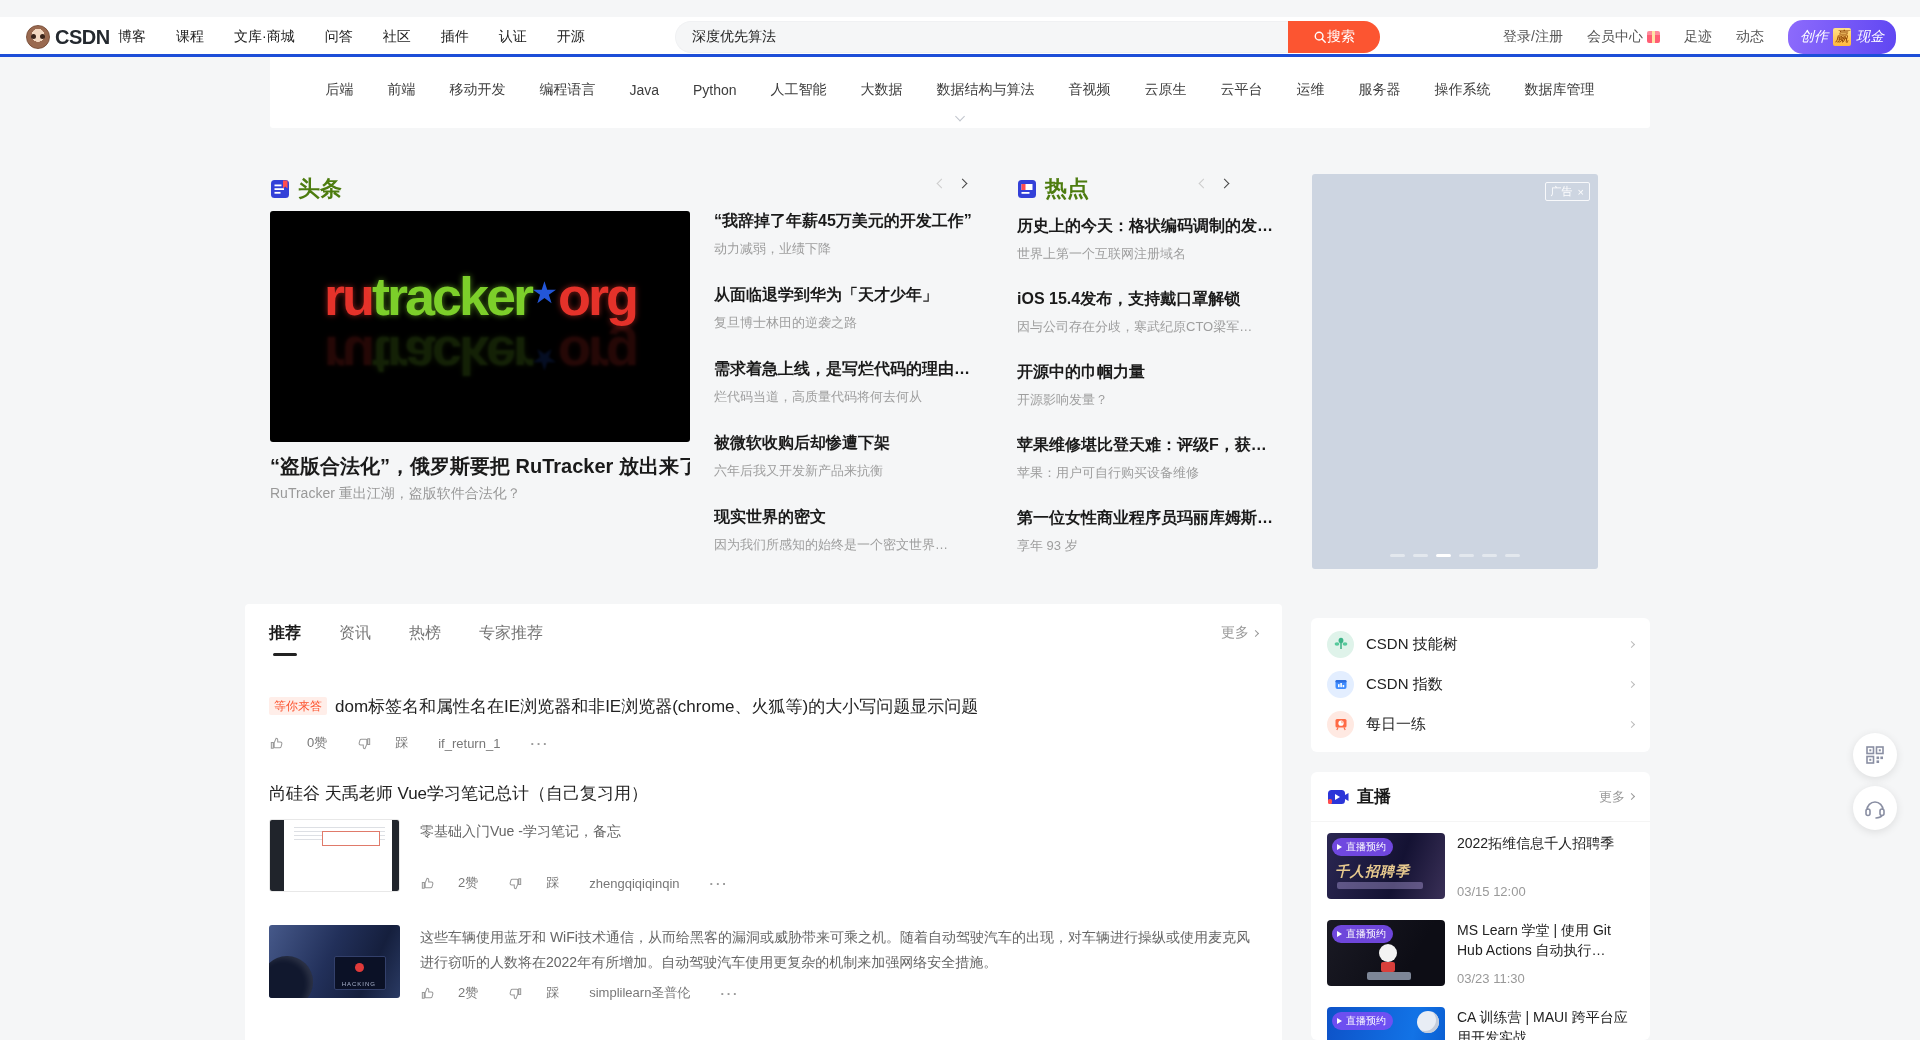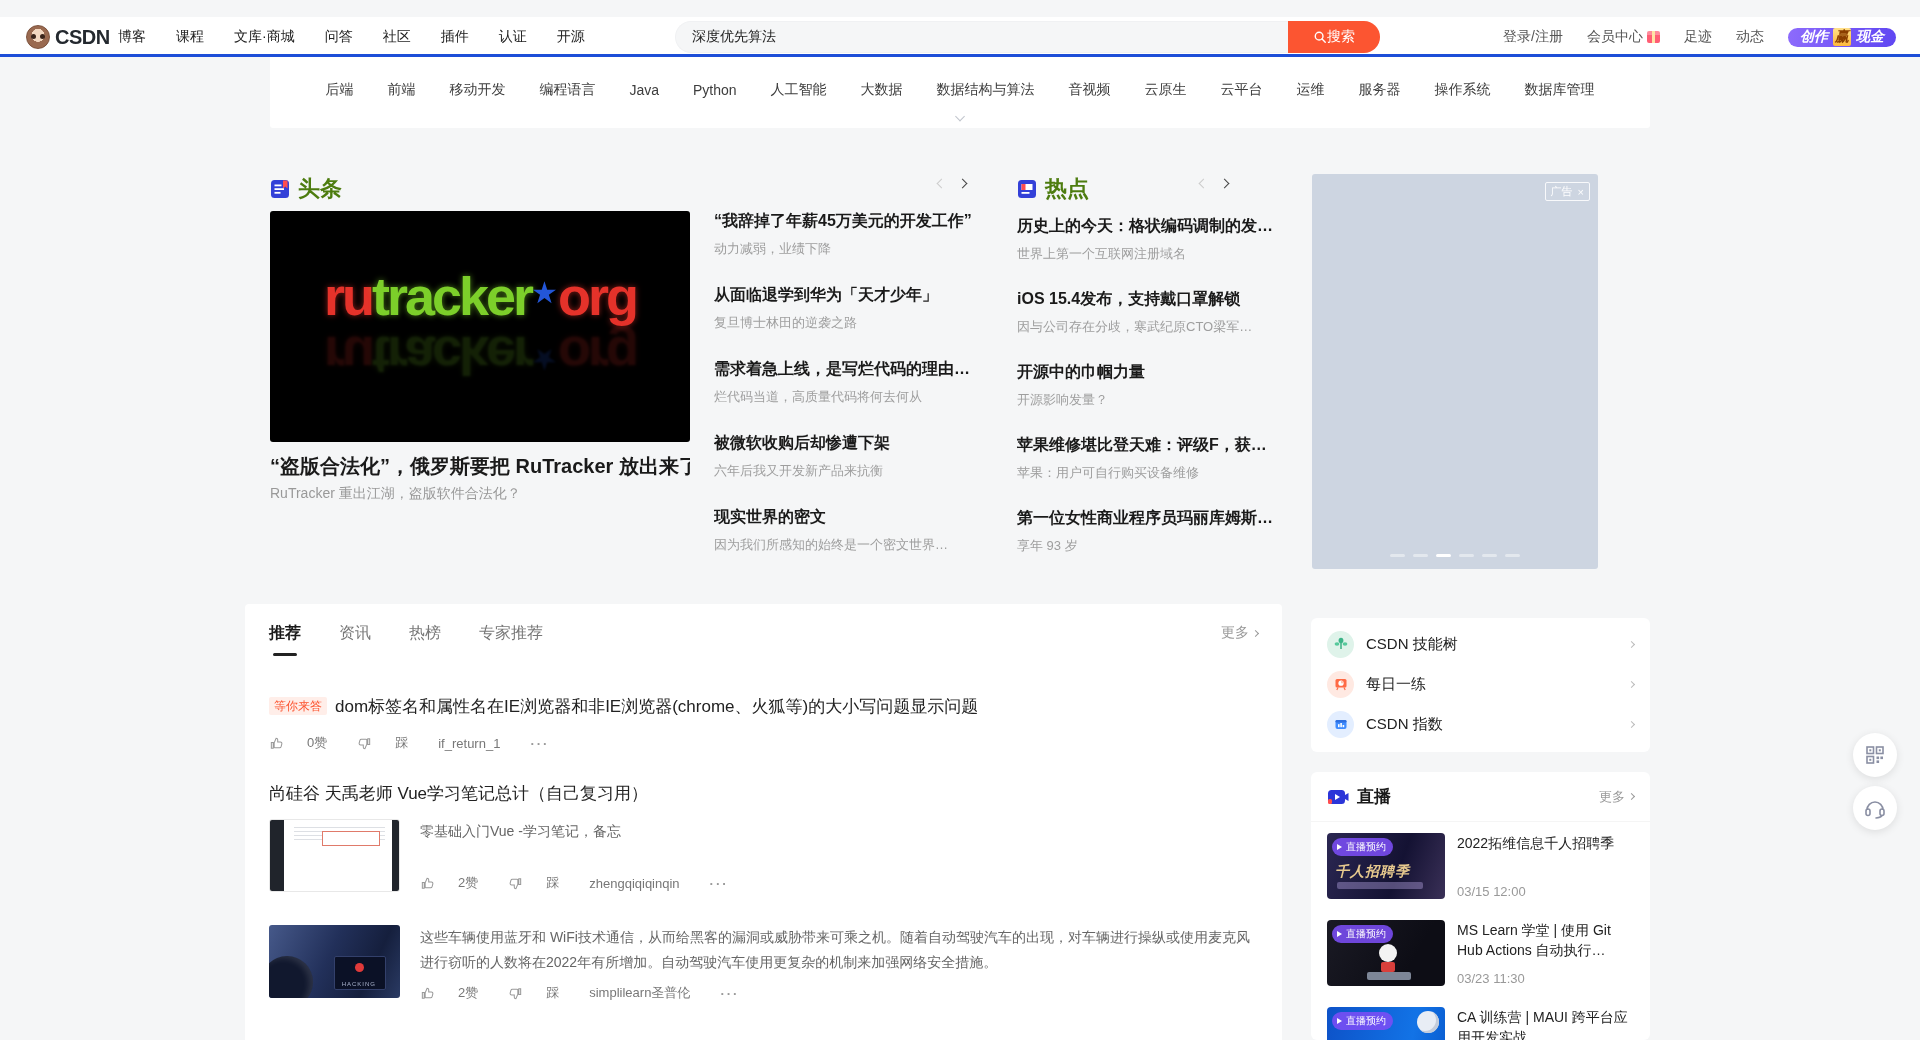--- a/index.html
+++ b/index.html
@@ -28,23 +28,23 @@
             border-radius:16px 0 0 16px; padding:0 16px; font-size:14px; color:#222; outline:none;
             font-family:inherit; }
   .search button { width:92px; height:32px; border:none; background:#fc5531; color:#fff;
             border-radius:0 16px 16px 0; font-size:14px; display:flex; align-items:center;
             justify-content:center; cursor:pointer; font-family:inherit; }
   .topright { position:absolute; right:24px; top:0; height:40px; display:flex; align-items:center; gap:24px; }
   .topright a { font-size:14px; color:#555; white-space:nowrap; display:flex; align-items:center; gap:4px; }
   .gift { display:inline-block; width:13px; height:12px; border-radius:2px;
           background:linear-gradient(180deg,#ff8a9b 0 35%,#ff5d74 35% 100%); position:relative; }
   .gift::after { content:""; position:absolute; left:5px; top:0; width:3px; height:12px; background:#ffe3a6; }
-  .cta { height:19px; padding:0 12px; border-radius:15px;
+  .cta { height:34px; padding:0 12px; border-radius:15px;
          background:linear-gradient(100deg,#8d6bfc,#5f46f2); color:#fff !important;
-         font-weight:700; font-style:italic; font-size:13px; display:flex; align-items:center; gap:1px; }
+         font-weight:400; font-style:italic; font-size:13px; display:flex; align-items:center; gap:1px; }
   .cta .win { background:linear-gradient(180deg,#ffe08a,#ffb93c); color:#8a3d00; border-radius:2px;
          padding:0 2px; margin:0 1px; font-style:italic; }
 
   
   .page { position:absolute; left:270px; top:0; width:1380px; height:1040px; }
 
   
   .catbar { position:absolute; left:0; top:52px; width:1380px; height:76px; background:#fff;
             border-radius:3px; display:flex; align-items:center; justify-content:center; gap:34px; }
   .catitem { font-size:14px; color:#3d3d3d; white-space:nowrap; }
@@ -464,43 +464,43 @@
             <line x1="8" y1="7" x2="8" y2="13" stroke="#2fa97c" stroke-width="1.4"></line>
             <ellipse cx="8" cy="4.5" rx="2.4" ry="2.8" fill="#3cb488"></ellipse>
             <ellipse cx="4" cy="8" rx="2.4" ry="1.8" fill="#57c99c"></ellipse>
             <ellipse cx="12" cy="8" rx="2.4" ry="1.8" fill="#57c99c"></ellipse>
           </svg>
       </span>
       <span class="tool-label">CSDN 技能树</span>
       <i class="chev right sm"></i>
     </div>
     <div class="tool-row">
+      <span class="tool-ic blue">
+        <svg width="16" height="16" viewBox="0 0 16 16">
+            <rect x="2.5" y="4" width="11" height="9" rx="2" fill="#3f8cff"></rect>
+            <rect x="2.5" y="4" width="11" height="2.6" rx="1.3" fill="#2e6fe0"></rect>
+            <rect x="5" y="8.2" width="1.6" height="3" fill="#fff"></rect>
+            <rect x="7.3" y="7" width="1.6" height="4.2" fill="#fff"></rect>
+            <rect x="9.6" y="9" width="1.6" height="2.2" fill="#fff"></rect>
+          </svg>
+      </span>
+      <span class="tool-label">CSDN 指数</span>
+      <i class="chev right sm"></i>
+    </div>
+    <div class="tool-row">
       <span class="tool-ic orange">
         <svg width="16" height="16" viewBox="0 0 16 16">
             <rect x="2.5" y="3" width="11" height="8.5" rx="1.5" fill="#ff6a45"></rect>
             <line x1="5" y1="11.5" x2="3.8" y2="14" stroke="#ff6a45" stroke-width="1.2"></line>
             <line x1="11" y1="11.5" x2="12.2" y2="14" stroke="#ff6a45" stroke-width="1.2"></line>
             <circle cx="8" cy="7.2" r="2.6" fill="#fff"></circle>
             <path d="M8 7.2 L8 4.6 A2.6 2.6 0 0 1 10.6 7.2 Z" fill="#ffc2ad"></path>
           </svg>
       </span>
       <span class="tool-label">每日一练</span>
-      <i class="chev right sm"></i>
-    </div>
-    <div class="tool-row">
-      <span class="tool-ic blue">
-        <svg width="16" height="16" viewBox="0 0 16 16">
-            <rect x="2.5" y="4" width="11" height="9" rx="2" fill="#3f8cff"></rect>
-            <rect x="2.5" y="4" width="11" height="2.6" rx="1.3" fill="#2e6fe0"></rect>
-            <rect x="5" y="8.2" width="1.6" height="3" fill="#fff"></rect>
-            <rect x="7.3" y="7" width="1.6" height="4.2" fill="#fff"></rect>
-            <rect x="9.6" y="9" width="1.6" height="2.2" fill="#fff"></rect>
-          </svg>
-      </span>
-      <span class="tool-label">CSDN 指数</span>
       <i class="chev right sm"></i>
     </div>
   </div>
 
   <div class="sb-card livebox">
     <div class="live-head">
       <svg width="22" height="20" viewBox="0 0 22 20">
         <rect x="1" y="3" width="17" height="14" rx="3.5" fill="#2b35d8"></rect>
         <path d="M8 7 L13 10 L8 13 Z" fill="#fff"></path>
         <rect x="1" y="12" width="4" height="5" rx="1.5" fill="#ff4d4f"></rect>

